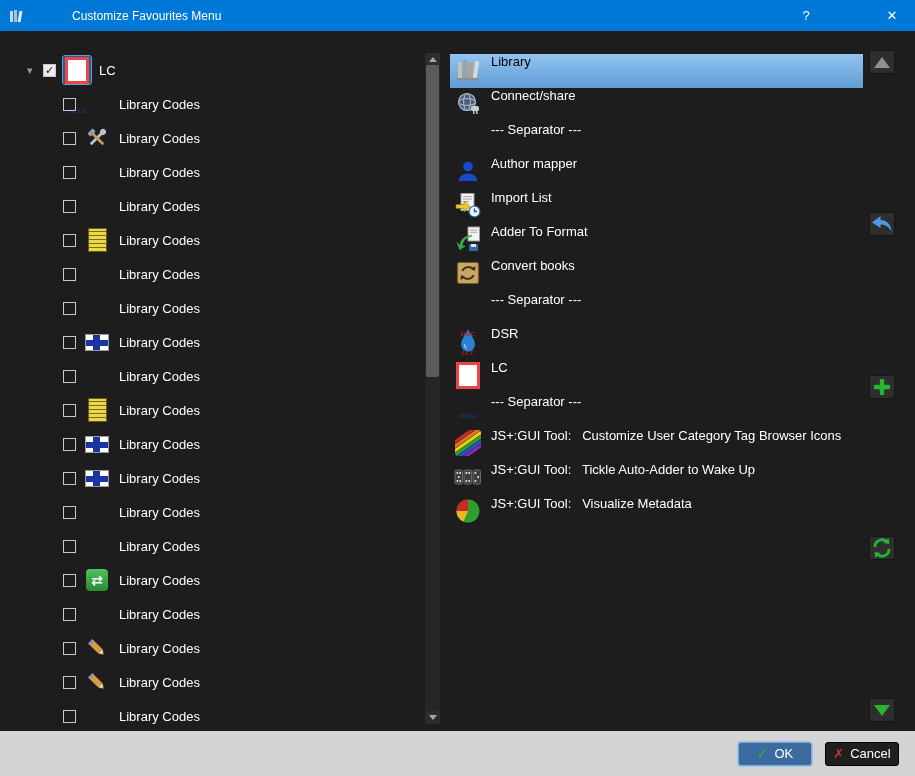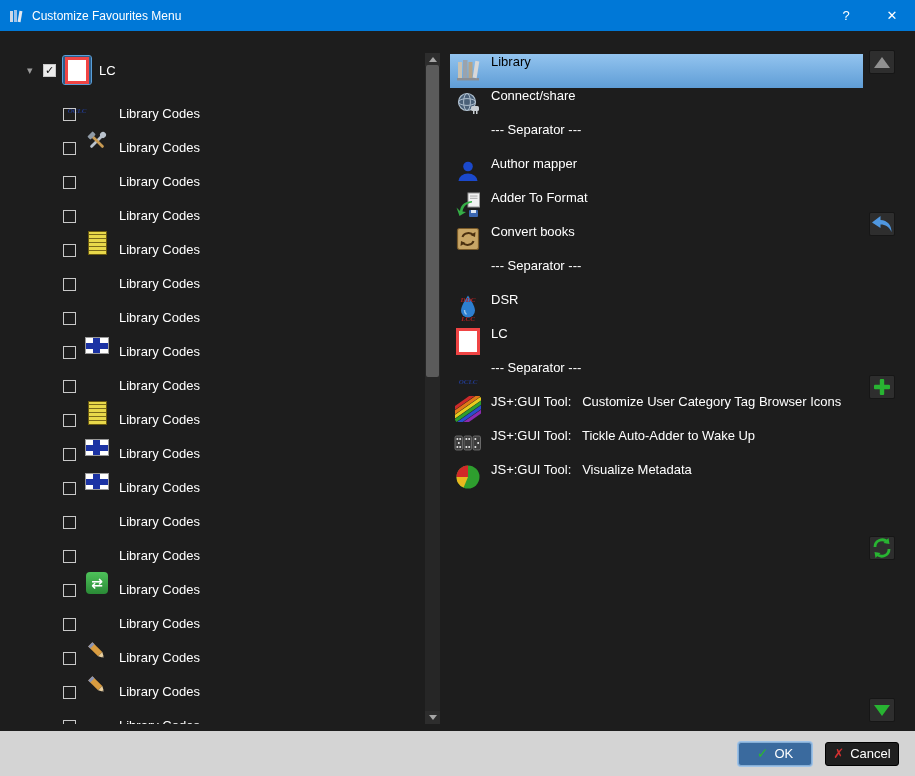--- a/index.html
+++ b/index.html
@@ -3,33 +3,33 @@
 <meta charset="utf-8">
 <style>
   * { margin:0; padding:0; box-sizing:border-box; }
   html,body { width:915px; height:776px; }
   body {
     font-family:"Liberation Sans","DejaVu Sans",sans-serif;
     background:#1d1d1d; overflow:hidden; position:relative; color:#fff;
   }
   
   .titlebar { position:absolute; top:0; left:0; right:0; height:31px;
-    background:#0078d7; display:flex; align-items:center; color:#fff; }
+    background:#0078d7; display:flex; align-items:center; color:#fff;gap:40px; }
   .app-icon { margin:0 7px 0 9px; display:flex; align-items:center; }
   .title { font-size:12px; }
   .tb-spacer { flex:1; }
   .tb-btn { width:46px; height:31px; display:flex; align-items:center;
     justify-content:center; font-size:13px; cursor:default; }
   
   .body { position:absolute; top:31px; left:0; right:0; bottom:45px; background:#1d1d1d; }
   
   .tree-panel { position:absolute; left:23px; top:22px; width:400px; height:671px; overflow:hidden; }
   .tree-row { height:34px; display:flex; align-items:center; font-size:13px; color:#fff; }
   .tree-row.lvl0 { padding-left:4px; }
-  .tree-row.lvl1 { padding-left:40px;align-items:flex-end; }
+  .tree-row.lvl1 { padding-left:40px; }
   .expander { width:16px; color:#9a9a9a; font-size:11px; flex:none; }
   .checkbox { width:13px; height:13px; border:1px solid #c8c8c8; background:transparent;
     margin-right:7px; flex:none; display:flex; align-items:center; justify-content:center; }
   .checkbox.checked { background:#ececec; }
   .cb-check { color:#111; font-size:11px; font-weight:bold; line-height:1; }
   .tree-icon { width:28px; height:28px; margin-right:8px; flex:none;
     display:flex; align-items:center; justify-content:center; }
   .tree-icon.focused { background:#2b5d8b; outline:1px solid #5a9fd8; border-radius:2px; }
   
   .scrollbar { position:absolute; left:425px; top:22px; width:15px; height:671px; background:#262626; }
@@ -293,20 +293,34 @@
           <svg width="24" height="24" viewBox="0 0 24 24">
             <circle cx="12" cy="7.5" r="4.8" fill="#1b49cc"></circle>
             <path d="M2.5 22 a9.5 7.5 0 0 1 19 0 Z" fill="#1b49cc"></path>
           </svg>
         </span>
         <span class="menu-label">Author mapper</span>
       </div>
       <div class="menu-row">
         <span class="menu-icon">
           <svg width="26" height="26" viewBox="0 0 26 26">
+            <rect x="6" y="1.5" width="13" height="17" fill="#f4f4f4" stroke="#9a9a9a"></rect>
+            <rect x="8" y="4" width="9" height="1.2" fill="#b0b0b0"></rect>
+            <rect x="8" y="6.5" width="9" height="1.2" fill="#b0b0b0"></rect>
+            <rect x="8" y="9" width="6" height="1.2" fill="#b0b0b0"></rect>
+            <path d="M1 12.5 h8 v-3.5 l6 5.5 -6 5.5 v-3.5 h-8 z" fill="#e8c832" stroke="#8a6d10" stroke-width="0.6"></path>
+            <circle cx="19.5" cy="19.5" r="5.5" fill="#ecf2f8" stroke="#2a5a9a" stroke-width="1.2"></circle>
+            <path d="M19.5 16.5 v3 h2.6" stroke="#2a5a9a" stroke-width="1.4" fill="none"></path>
+          </svg>
+        </span>
+        <span class="menu-label">Import List</span>
+      </div>
+      <div class="menu-row">
+        <span class="menu-icon">
+          <svg width="26" height="26" viewBox="0 0 26 26">
             <rect x="13" y="1" width="11.5" height="14" fill="#f2f2f2" stroke="#999"></rect>
             <rect x="15" y="3.5" width="7.5" height="1.1" fill="#b0b0b0"></rect>
             <rect x="15" y="5.8" width="7.5" height="1.1" fill="#b0b0b0"></rect>
             <path d="M17 9 C8 10 5.5 14 5 19 L1.5 15.5 L4.5 24 L11 20 L7.5 19.5 C8.5 14.5 11 11.5 17 10.5 Z" fill="#35ae46"></path>
             <rect x="14" y="18" width="9" height="7" rx="1" fill="#3a66b0"></rect>
             <rect x="16" y="18" width="5" height="3" fill="#dfe8f4"></rect>
           </svg>
         </span>
         <span class="menu-label">Adder To Format</span>
       </div>

